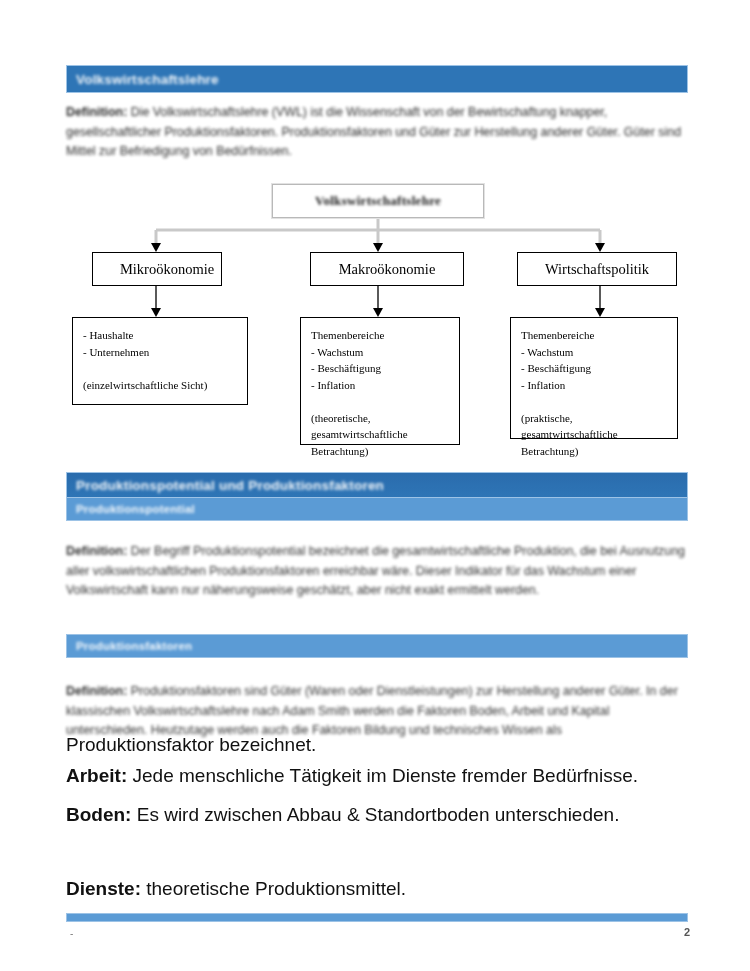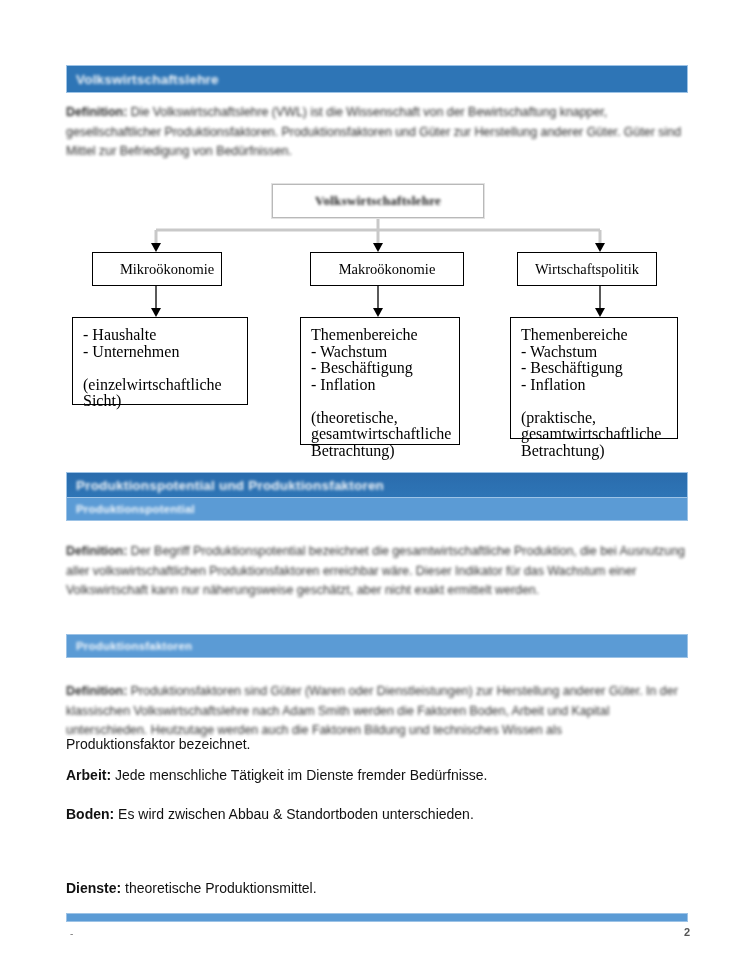--- a/index.html
+++ b/index.html
@@ -75,21 +75,21 @@
     line-height: 19.5px;
     color: #1a1a1a;
     text-align: left;
   }
   .para b { font-weight: bold; }
 
   .sharp-para {
     position: absolute;
     left: 66px;
     width: 624px;
-    font-size: 14px;
+    font-size: 19px;
     line-height: 19px;
     color: #111111;
   }
   .sharp-para b { font-weight: bold; }
 
   
   .chart {
     position: absolute;
     left: 0;
     top: 0;
@@ -116,21 +116,21 @@
   }
   .node-mid {
     border: 1px solid #000000;
     display: flex;
     align-items: center;
     justify-content: center;
     font-size: 14.5px;
   }
   .node-leaf {
     border: 1px solid #000000;
-    font-size: 16px;
+    font-size: 11px;
     line-height: 16.5px;
     padding: 9px 10px 8px 10px;
     white-space: pre-line;
   }
 
   
   .footer-bar {
     position: absolute;
     left: 66px;
     width: 622px;
@@ -191,21 +191,21 @@
   <div class="node node-root" style="left:272px; top:184px; width:212px; height:34px;">
     <span class="blurred-strong">Volkswirtschaftslehre</span>
   </div>
 
   <div class="node node-mid" style="left:92px; top:252px; width:130px; height:34px;padding-left:20px;">
     <span>Mikroökonomie</span>
   </div>
   <div class="node node-mid" style="left:310px; top:252px; width:154px; height:34px;">
     <span>Makroökonomie</span>
   </div>
-  <div class="node node-mid" style="left:517px; top:252px; width:140px; height:34px;">
+  <div class="node node-mid" style="left:517px; top:252px; width:160px; height:34px;">
     <span>Wirtschaftspolitik</span>
   </div>
 
   <div class="node node-leaf" style="left:72px; top:317px; width:176px; height:88px;">- Haushalte
 - Unternehmen
 
 (einzelwirtschaftliche Sicht)</div>
   <div class="node node-leaf" style="left:300px; top:317px; width:160px; height:128px;">Themenbereiche
 - Wachstum
 - Beschäftigung

